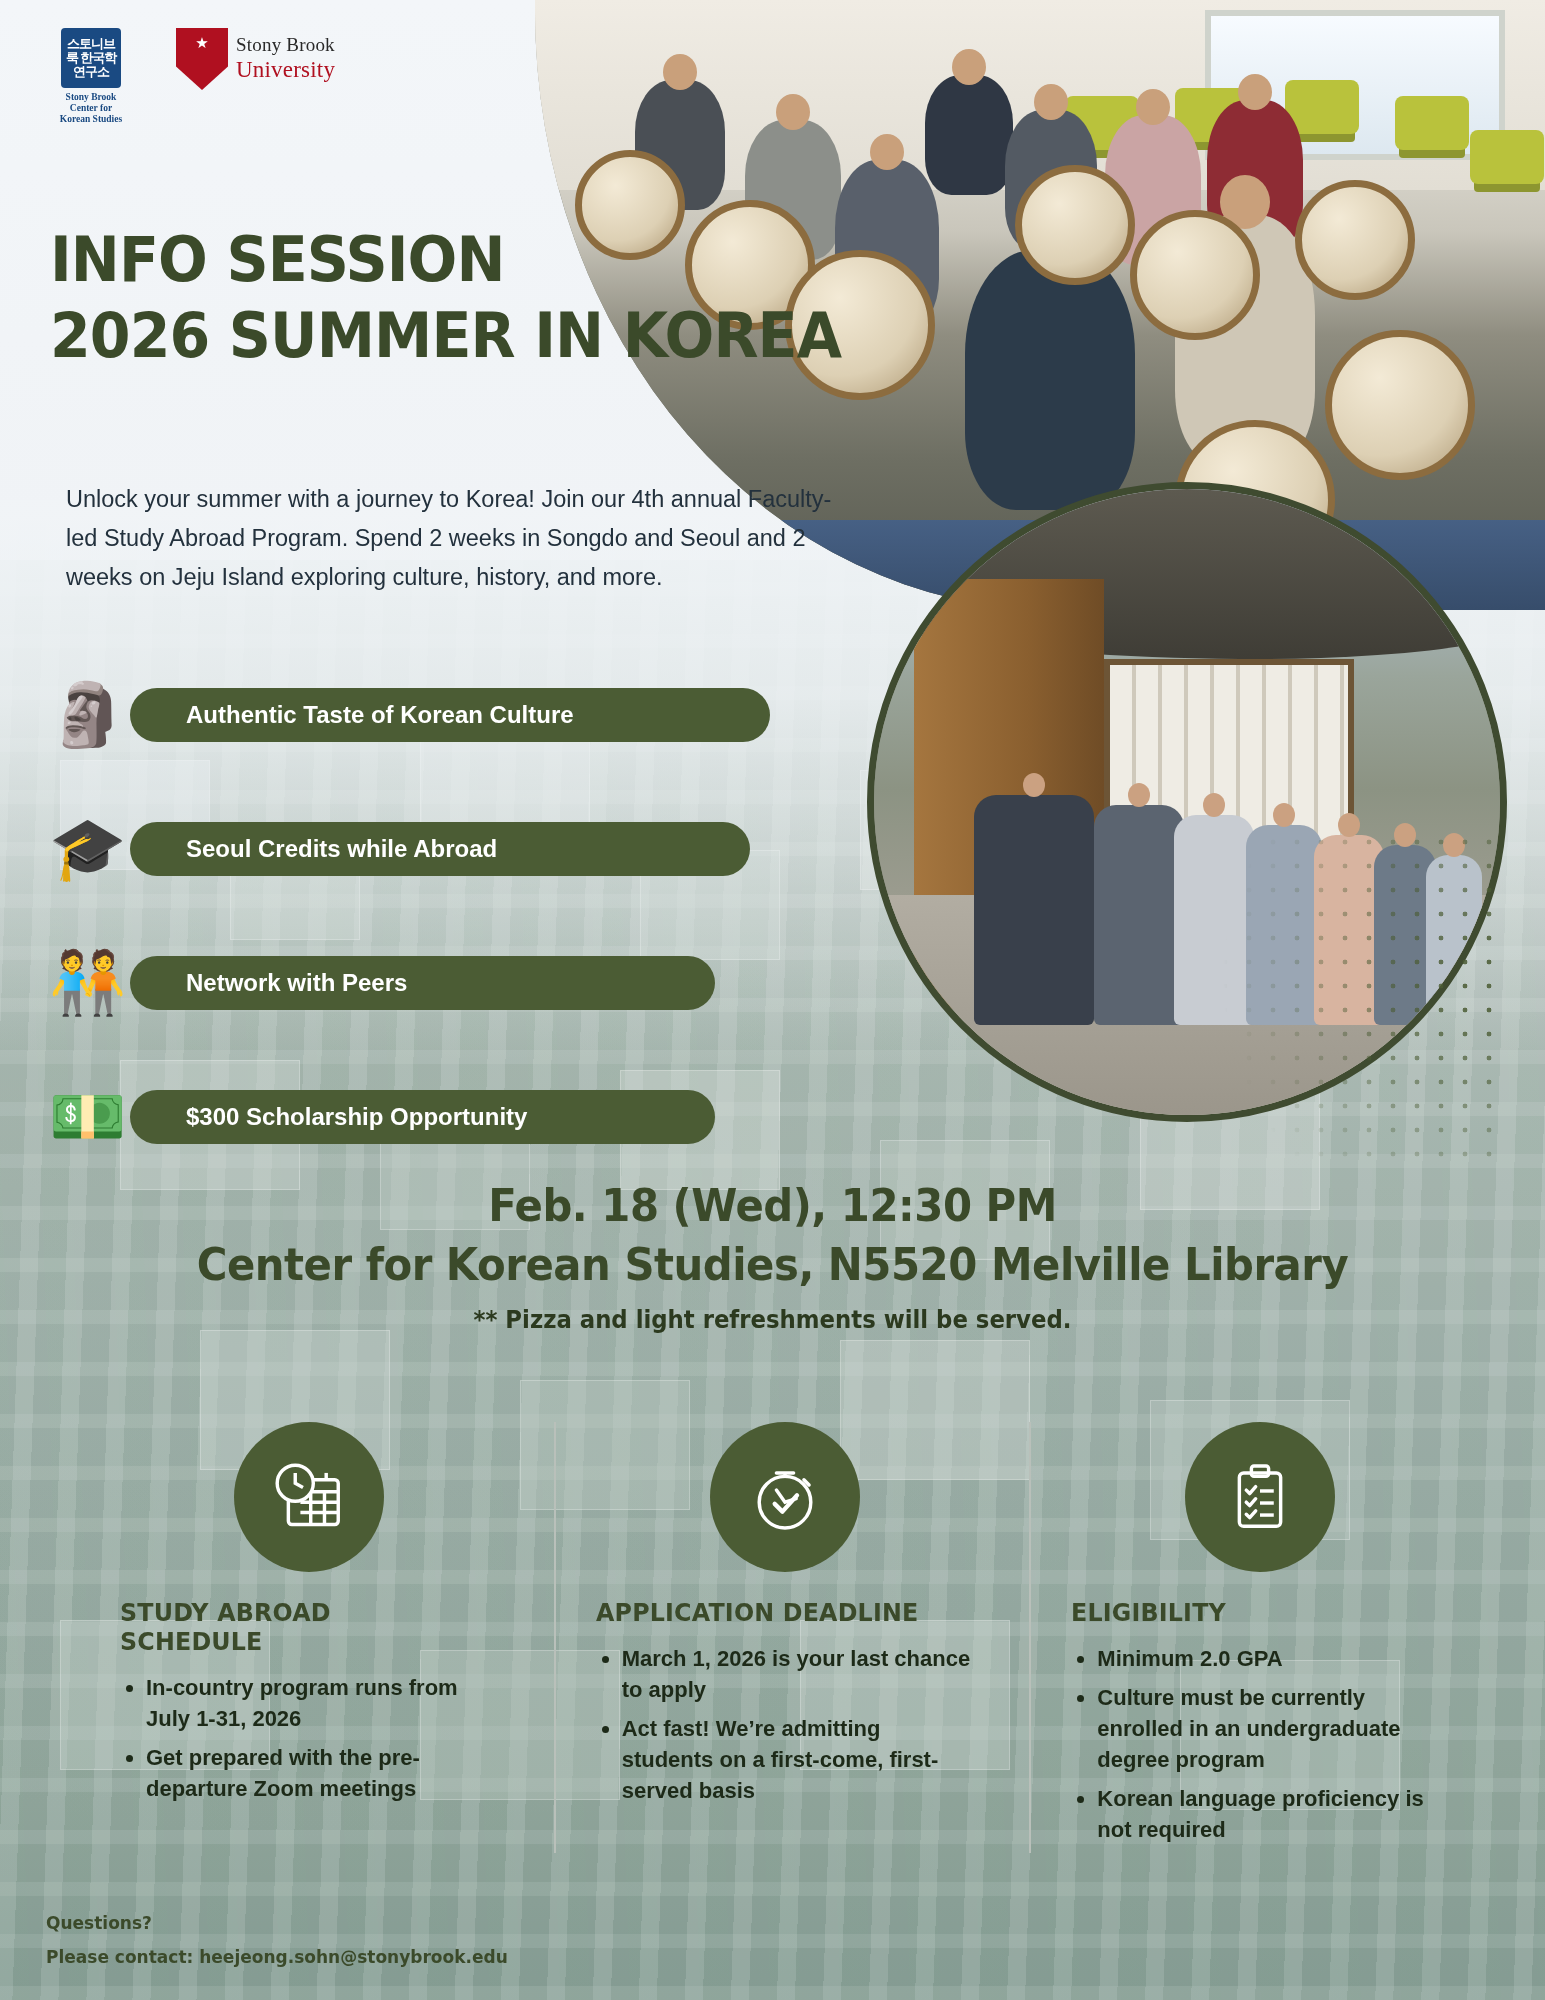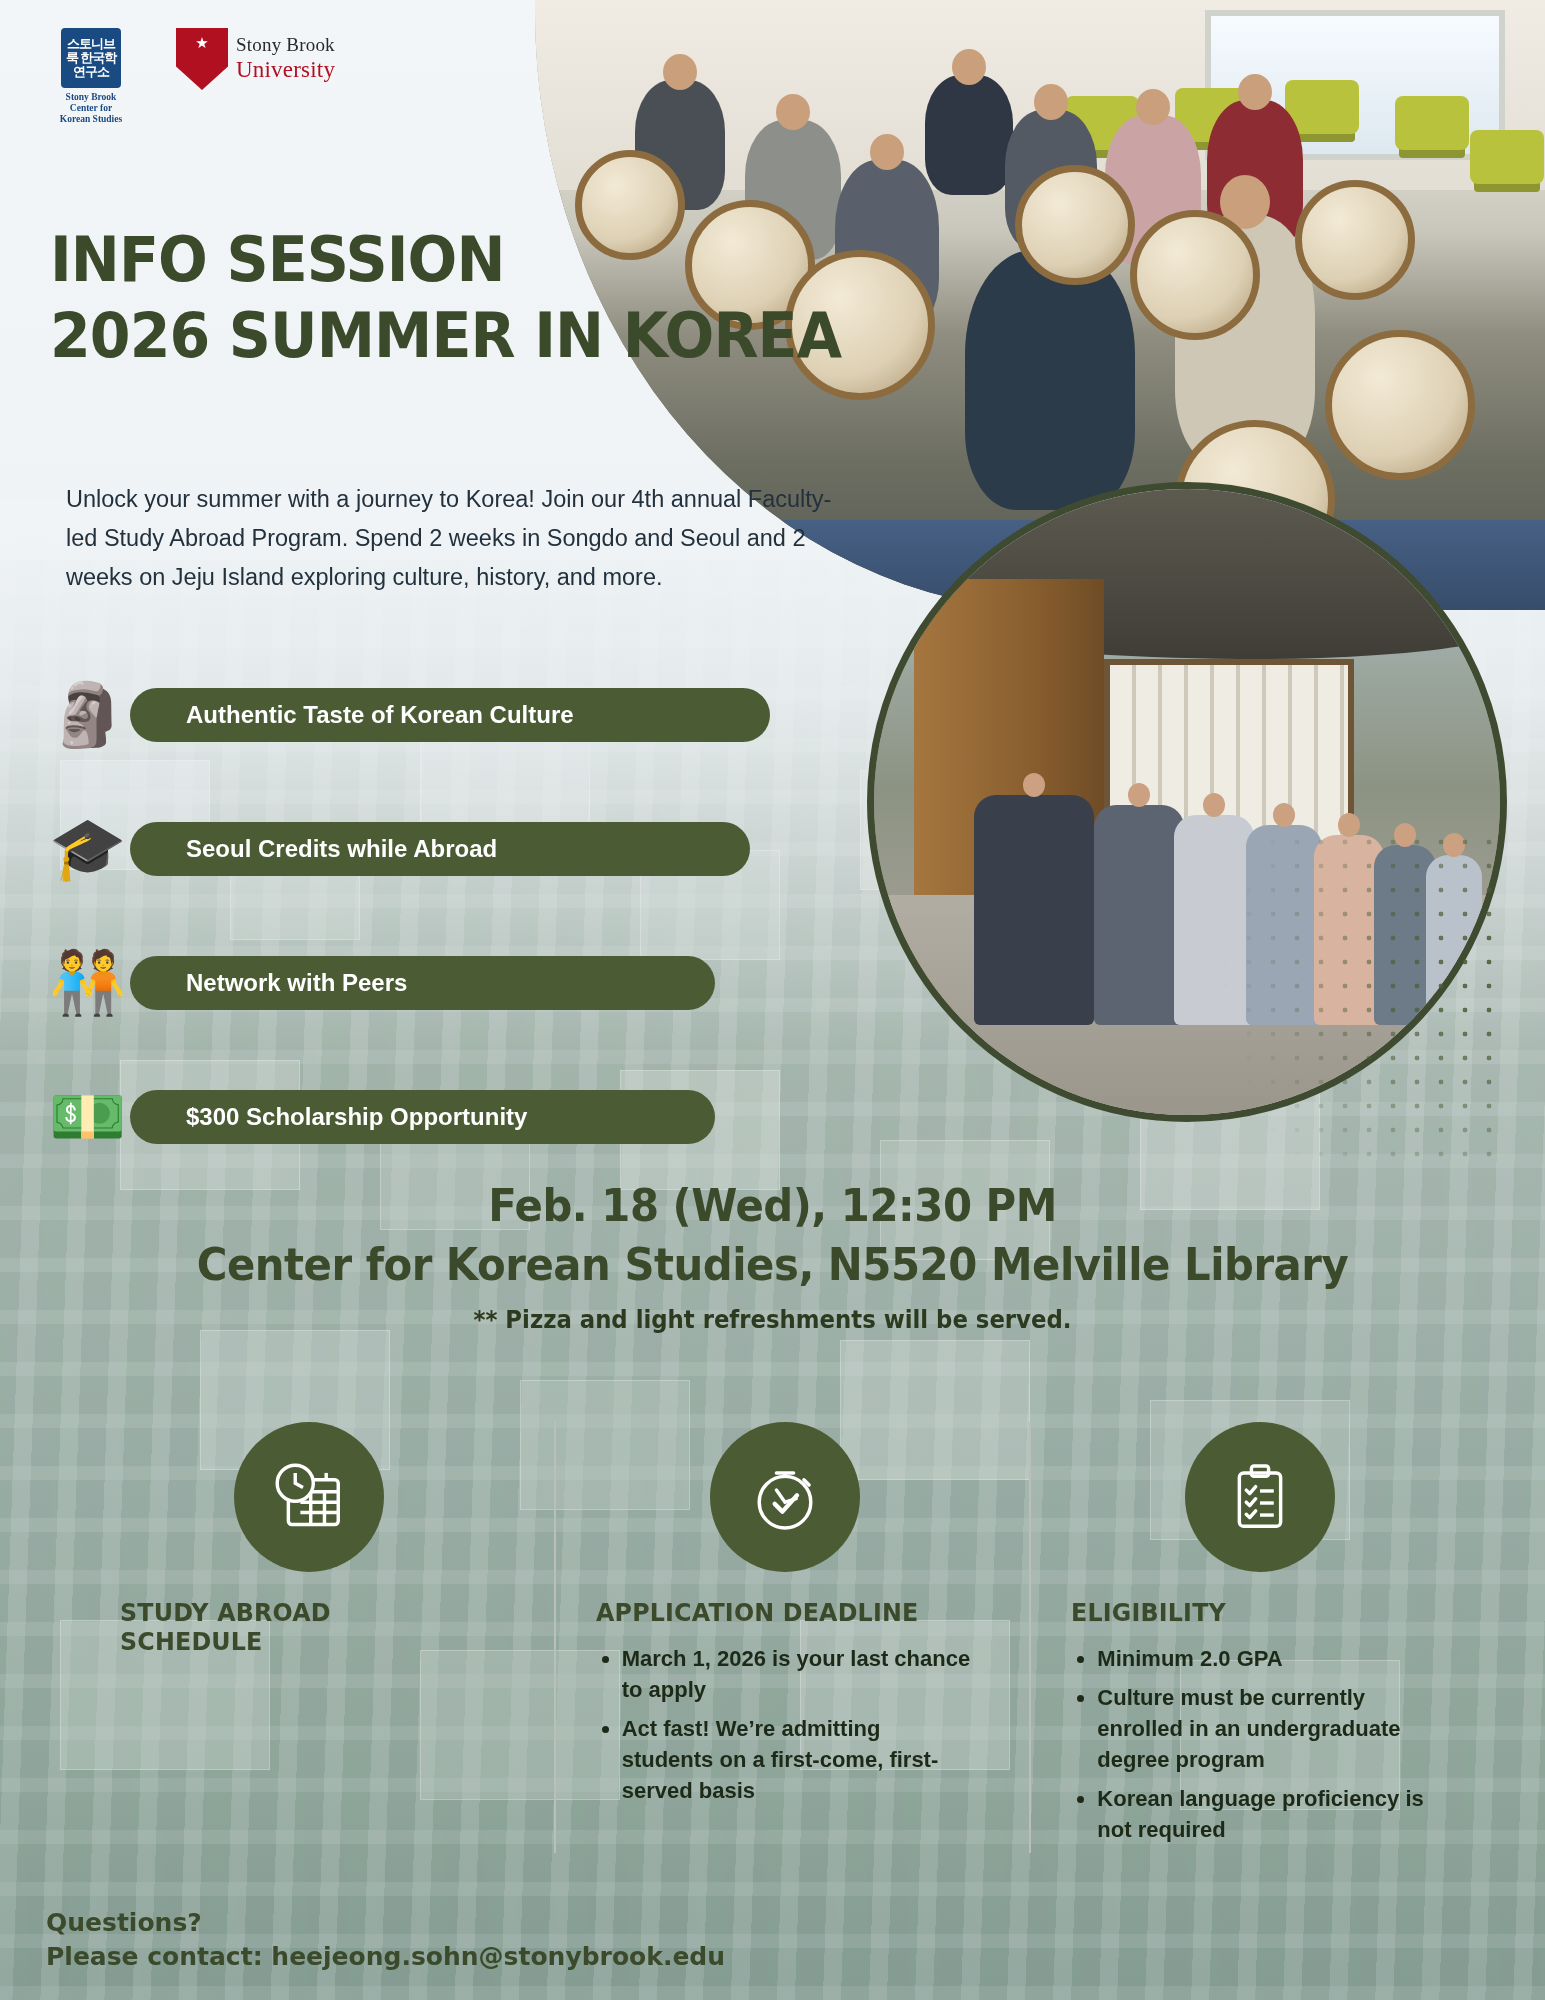--- a/index.html
+++ b/index.html
@@ -230,21 +230,21 @@
   .col ul { margin-left: 26px; }
   .col li {
     font-size: 22px; line-height: 31px; color: #1d2a18; font-weight: bold;
     margin-bottom: 8px;
   }
 
   
   .footer { position: absolute; left: 46px; bottom: 26px; }
   .footer div {
     font-family: "DejaVu Sans", sans-serif; font-weight: bold;
-    font-size: 25px; color: #3b4a2a; line-height: 34px;
+    font-size: 17px; color: #3b4a2a; line-height: 34px;
   }
 </style>
 </head>
 <body>
 
 <div id="poster">
 
   <div class="bg-village"></div>
   <div class="bg-houses">
     <span style="left:60px;  top:120px; width:150px; height:110px; background:rgba(230,235,238,.55)"></span>
@@ -410,20 +410,24 @@
             <line x1="70" y1="30" x2="70" y2="22"></line>
           <line x1="40" y1="56" x2="84" y2="56"></line>
             <line x1="40" y1="68" x2="84" y2="68"></line>
           <line x1="52" y1="44" x2="52" y2="82"></line>
             <line x1="68" y1="44" x2="68" y2="82"></line>
           <circle cx="34" cy="34" r="21" fill="#4b5c34"></circle>
           <polyline points="34,22 34,34 43,39"></polyline>
         </svg>
       </div>
       <h3>STUDY ABROAD SCHEDULE</h3>
+      <ul>
+        <li>In-country program runs from July 1-31, 2026</li>
+        <li>Get prepared with the pre-departure Zoom meetings</li>
+      </ul>
     </div>
 
     <div class="col">
       <div class="badge">
         <svg viewBox="0 0 100 100" fill="none" stroke="#ffffff" stroke-width="4">
           <circle cx="50" cy="56" r="30"></circle>
           <polyline points="40,42 50,56 63,52" stroke-linecap="round"></polyline>
           <path d="M40 22h20" stroke-linecap="round"></path>
           <path d="M50 22v6"></path>
           <path d="M72 30l6 6" stroke-linecap="round"></path>

